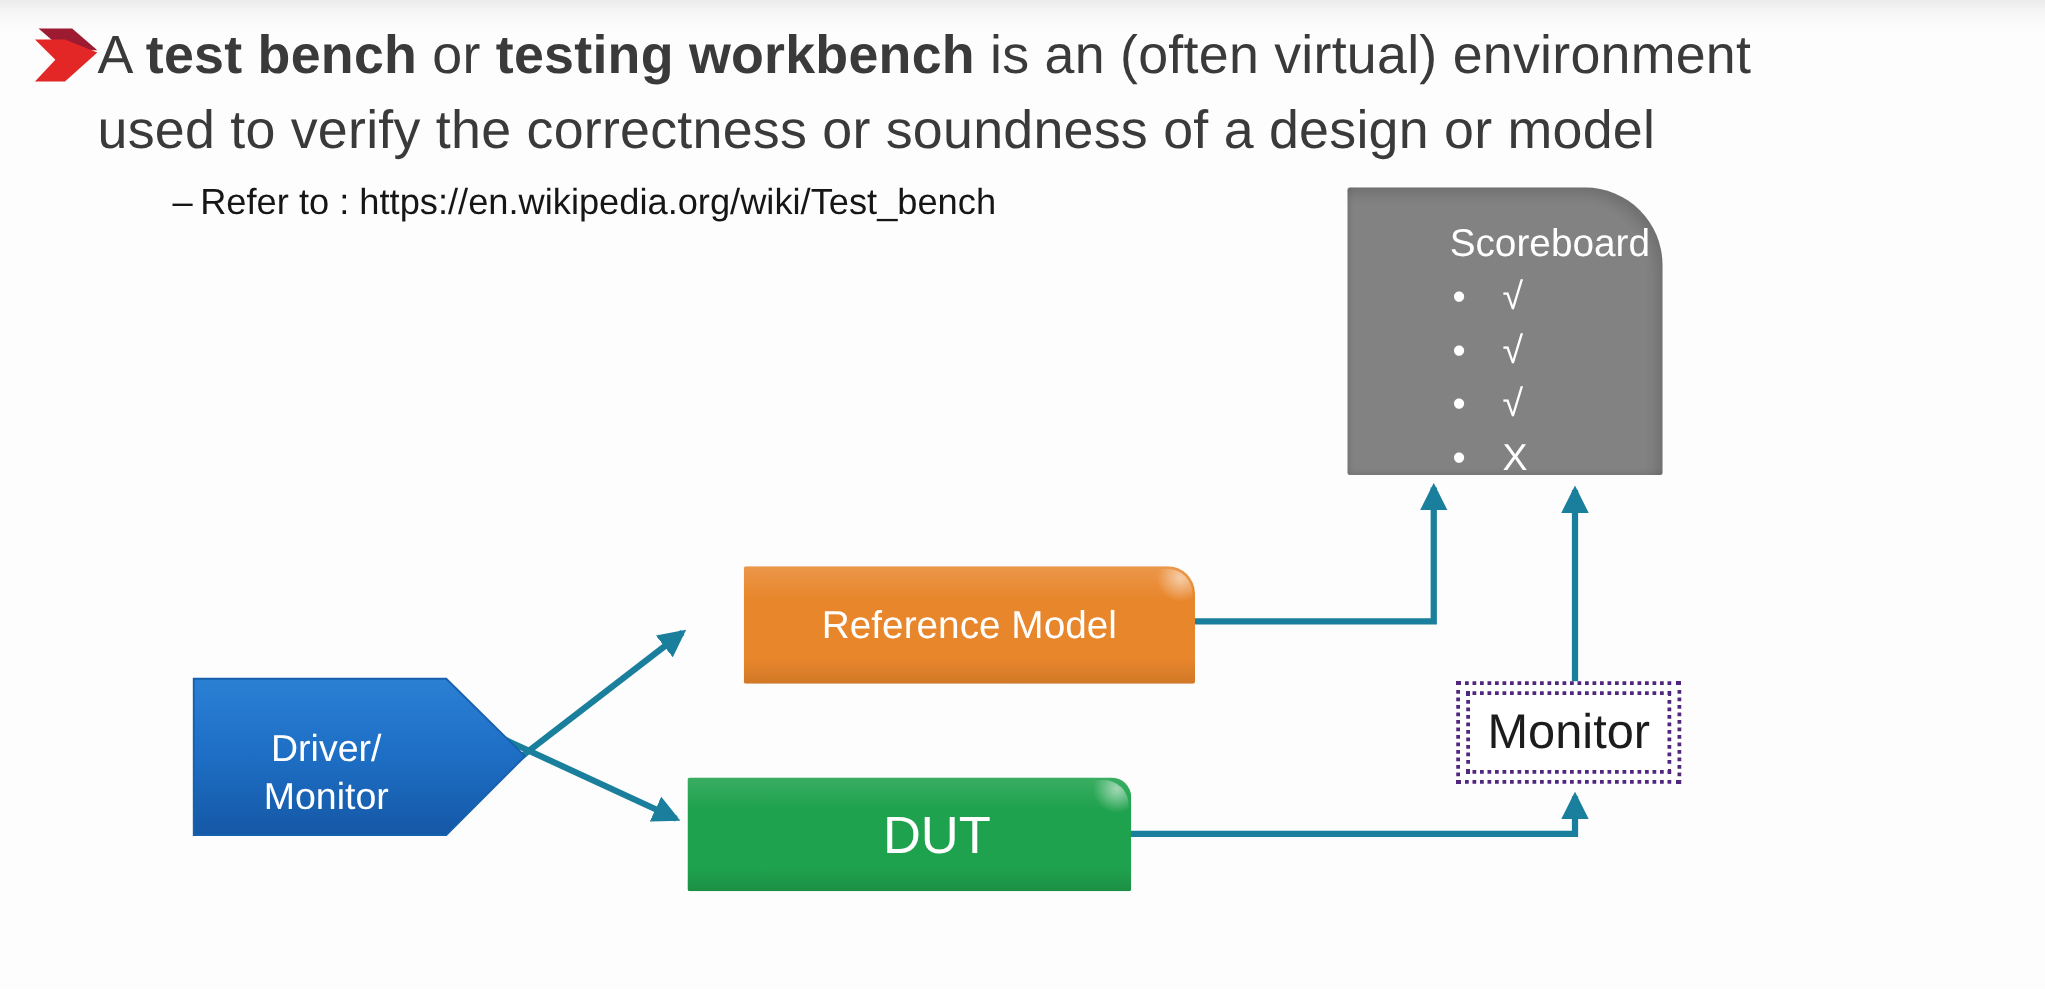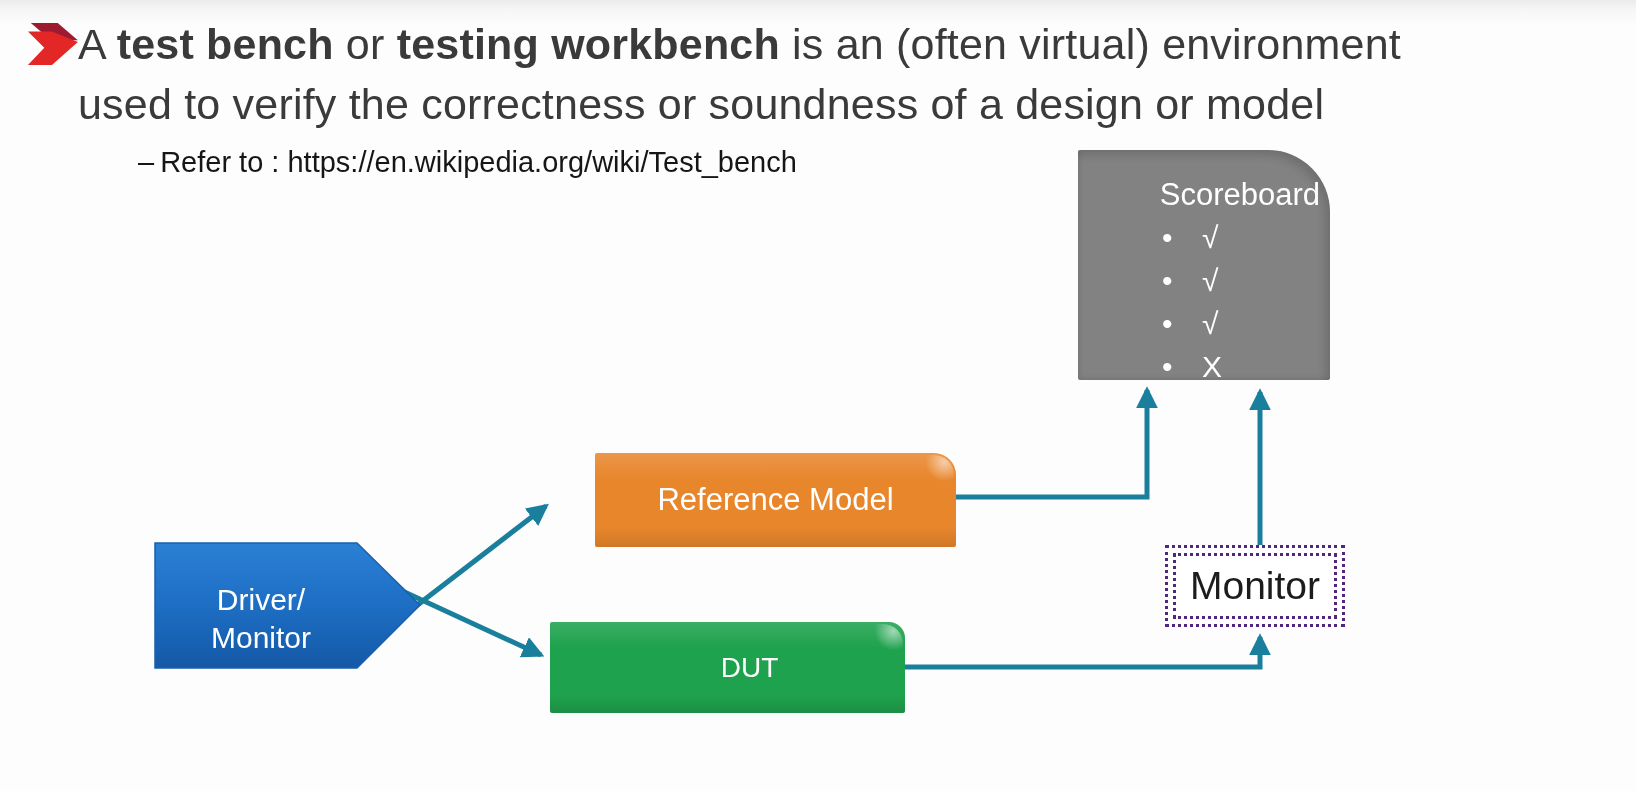--- a/index.html
+++ b/index.html
@@ -54,21 +54,21 @@
     background: radial-gradient(circle at 72% 28%, rgba(255,255,255,.55), rgba(255,255,255,0) 62%);
     border-radius: 0 20px 0 0; pointer-events: none;
   }
 
   
   .dut-box {
     left: 550px; top: 622px; width: 355px; height: 91px;
     background-color: var(--dut-green, #1fa24d);
     background-image: linear-gradient(180deg, rgba(255,255,255,.12) 0%, rgba(255,255,255,0) 28%, rgba(0,0,0,0) 80%, rgba(0,0,0,.12) 100%);
     border-radius: 2px 16px 2px 2px;
-    color: #fff; font-size: 28px; padding-left: 44px;
+    color: #fff; font-size: 42px; padding-left: 44px;
   }
   .dut-caption {
     position: absolute; left: 530px; top: 732px; width: 400px;
     text-align: center; font-size: 29px; font-weight: bold; color: #262626; z-index: 2;
   }
 
   
   .driver-label {
     position: absolute; left: 155px; top: 543px; width: 212px; height: 152px; z-index: 2;
     display: flex; flex-direction: column; align-items: center; justify-content: center;

